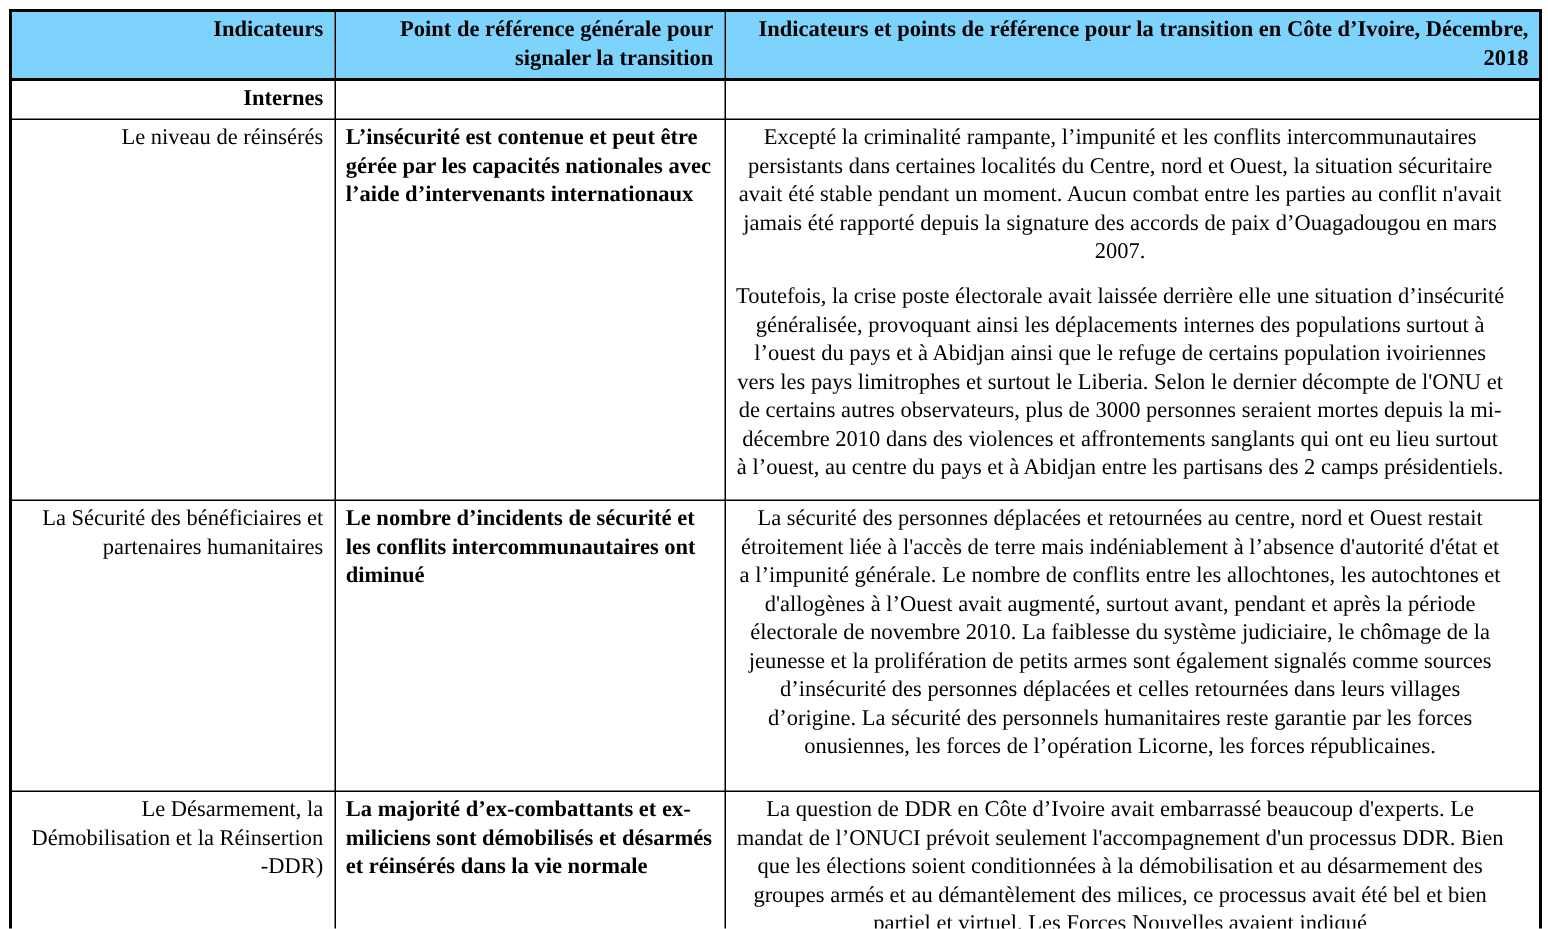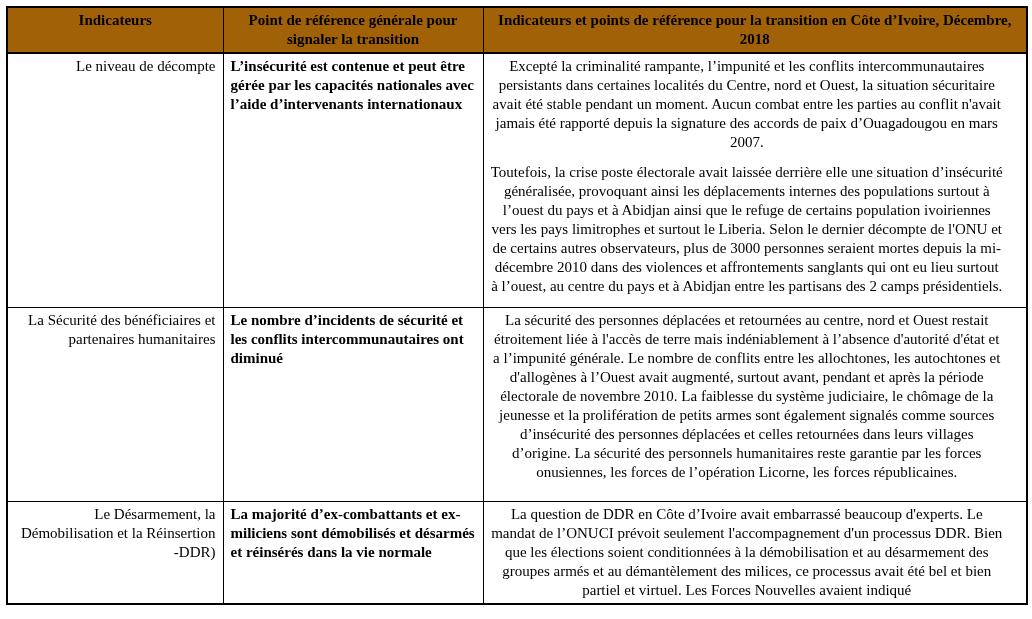--- a/index.html
+++ b/index.html
@@ -30,23 +30,23 @@
   }
   .doc-table th,
   .doc-table td {
     border: 1px solid #000000;
     vertical-align: top;
     padding: 3px 7px;
     overflow: hidden;
     word-wrap: break-word;
   }
   .doc-table thead th {
-    background: #a16207;
+    background: #7dd3fc;
     font-weight: bold;
-    text-align: center;
+    text-align: right;
     border-bottom: 2px solid #000000;
   }
   tr.row-header { height: 38px; }
   tr.row-section { height: 24px; }
   tr.row-1 { height: 254px; }
   tr.row-2 { height: 194px; }
   tr.row-3 { height: 92px; }
   td.col-indicator {
     text-align: right;
     font-weight: normal;
@@ -79,23 +79,28 @@
       <col style="width:544px">
     </colgroup>
     <thead>
       <tr class="row-header">
         <th>Indicateurs</th>
         <th>Point de référence générale pour signaler la transition</th>
         <th>Indicateurs et points de référence pour la transition en Côte d’Ivoire, Décembre, 2018</th>
       </tr>
     </thead>
     <tbody>
+      <tr class="row-section">
+        <td class="col-indicator section">Internes</td>
+        <td class="col-baseline"></td>
+        <td class="col-description"></td>
+      </tr>
 
       <tr class="row-1">
-        <td class="col-indicator">Le niveau de décompte</td>
+        <td class="col-indicator">Le niveau de réinsérés</td>
         <td class="col-baseline">L’insécurité est contenue et peut être gérée par les capacités nationales avec l’aide d’intervenants internationaux</td>
         <td class="col-description">
           <p>Excepté la criminalité rampante, l’impunité et les conflits intercommunautaires persistants dans certaines localités du Centre, nord et Ouest, la situation sécuritaire avait été stable pendant un moment.  Aucun combat entre les parties au conflit n'avait jamais été rapporté depuis la signature des accords de paix d’Ouagadougou en mars 2007.</p>
           <p>Toutefois, la crise poste électorale avait laissée derrière elle une situation d’insécurité généralisée, provoquant ainsi les déplacements internes des populations surtout à l’ouest du pays et à Abidjan ainsi que le refuge de certains population ivoiriennes vers les pays limitrophes et surtout le Liberia. Selon le dernier décompte de l'ONU et de certains autres observateurs, plus de 3000 personnes seraient mortes depuis la mi-décembre 2010 dans des violences et affrontements sanglants qui ont eu lieu surtout à l’ouest, au centre du pays et à Abidjan entre les partisans des 2 camps présidentiels.</p>
         </td>
       </tr>
 
       <tr class="row-2">
         <td class="col-indicator">La Sécurité des bénéficiaires et partenaires humanitaires</td>
         <td class="col-baseline">Le nombre d’incidents de sécurité et les conflits intercommunautaires ont diminué</td>

